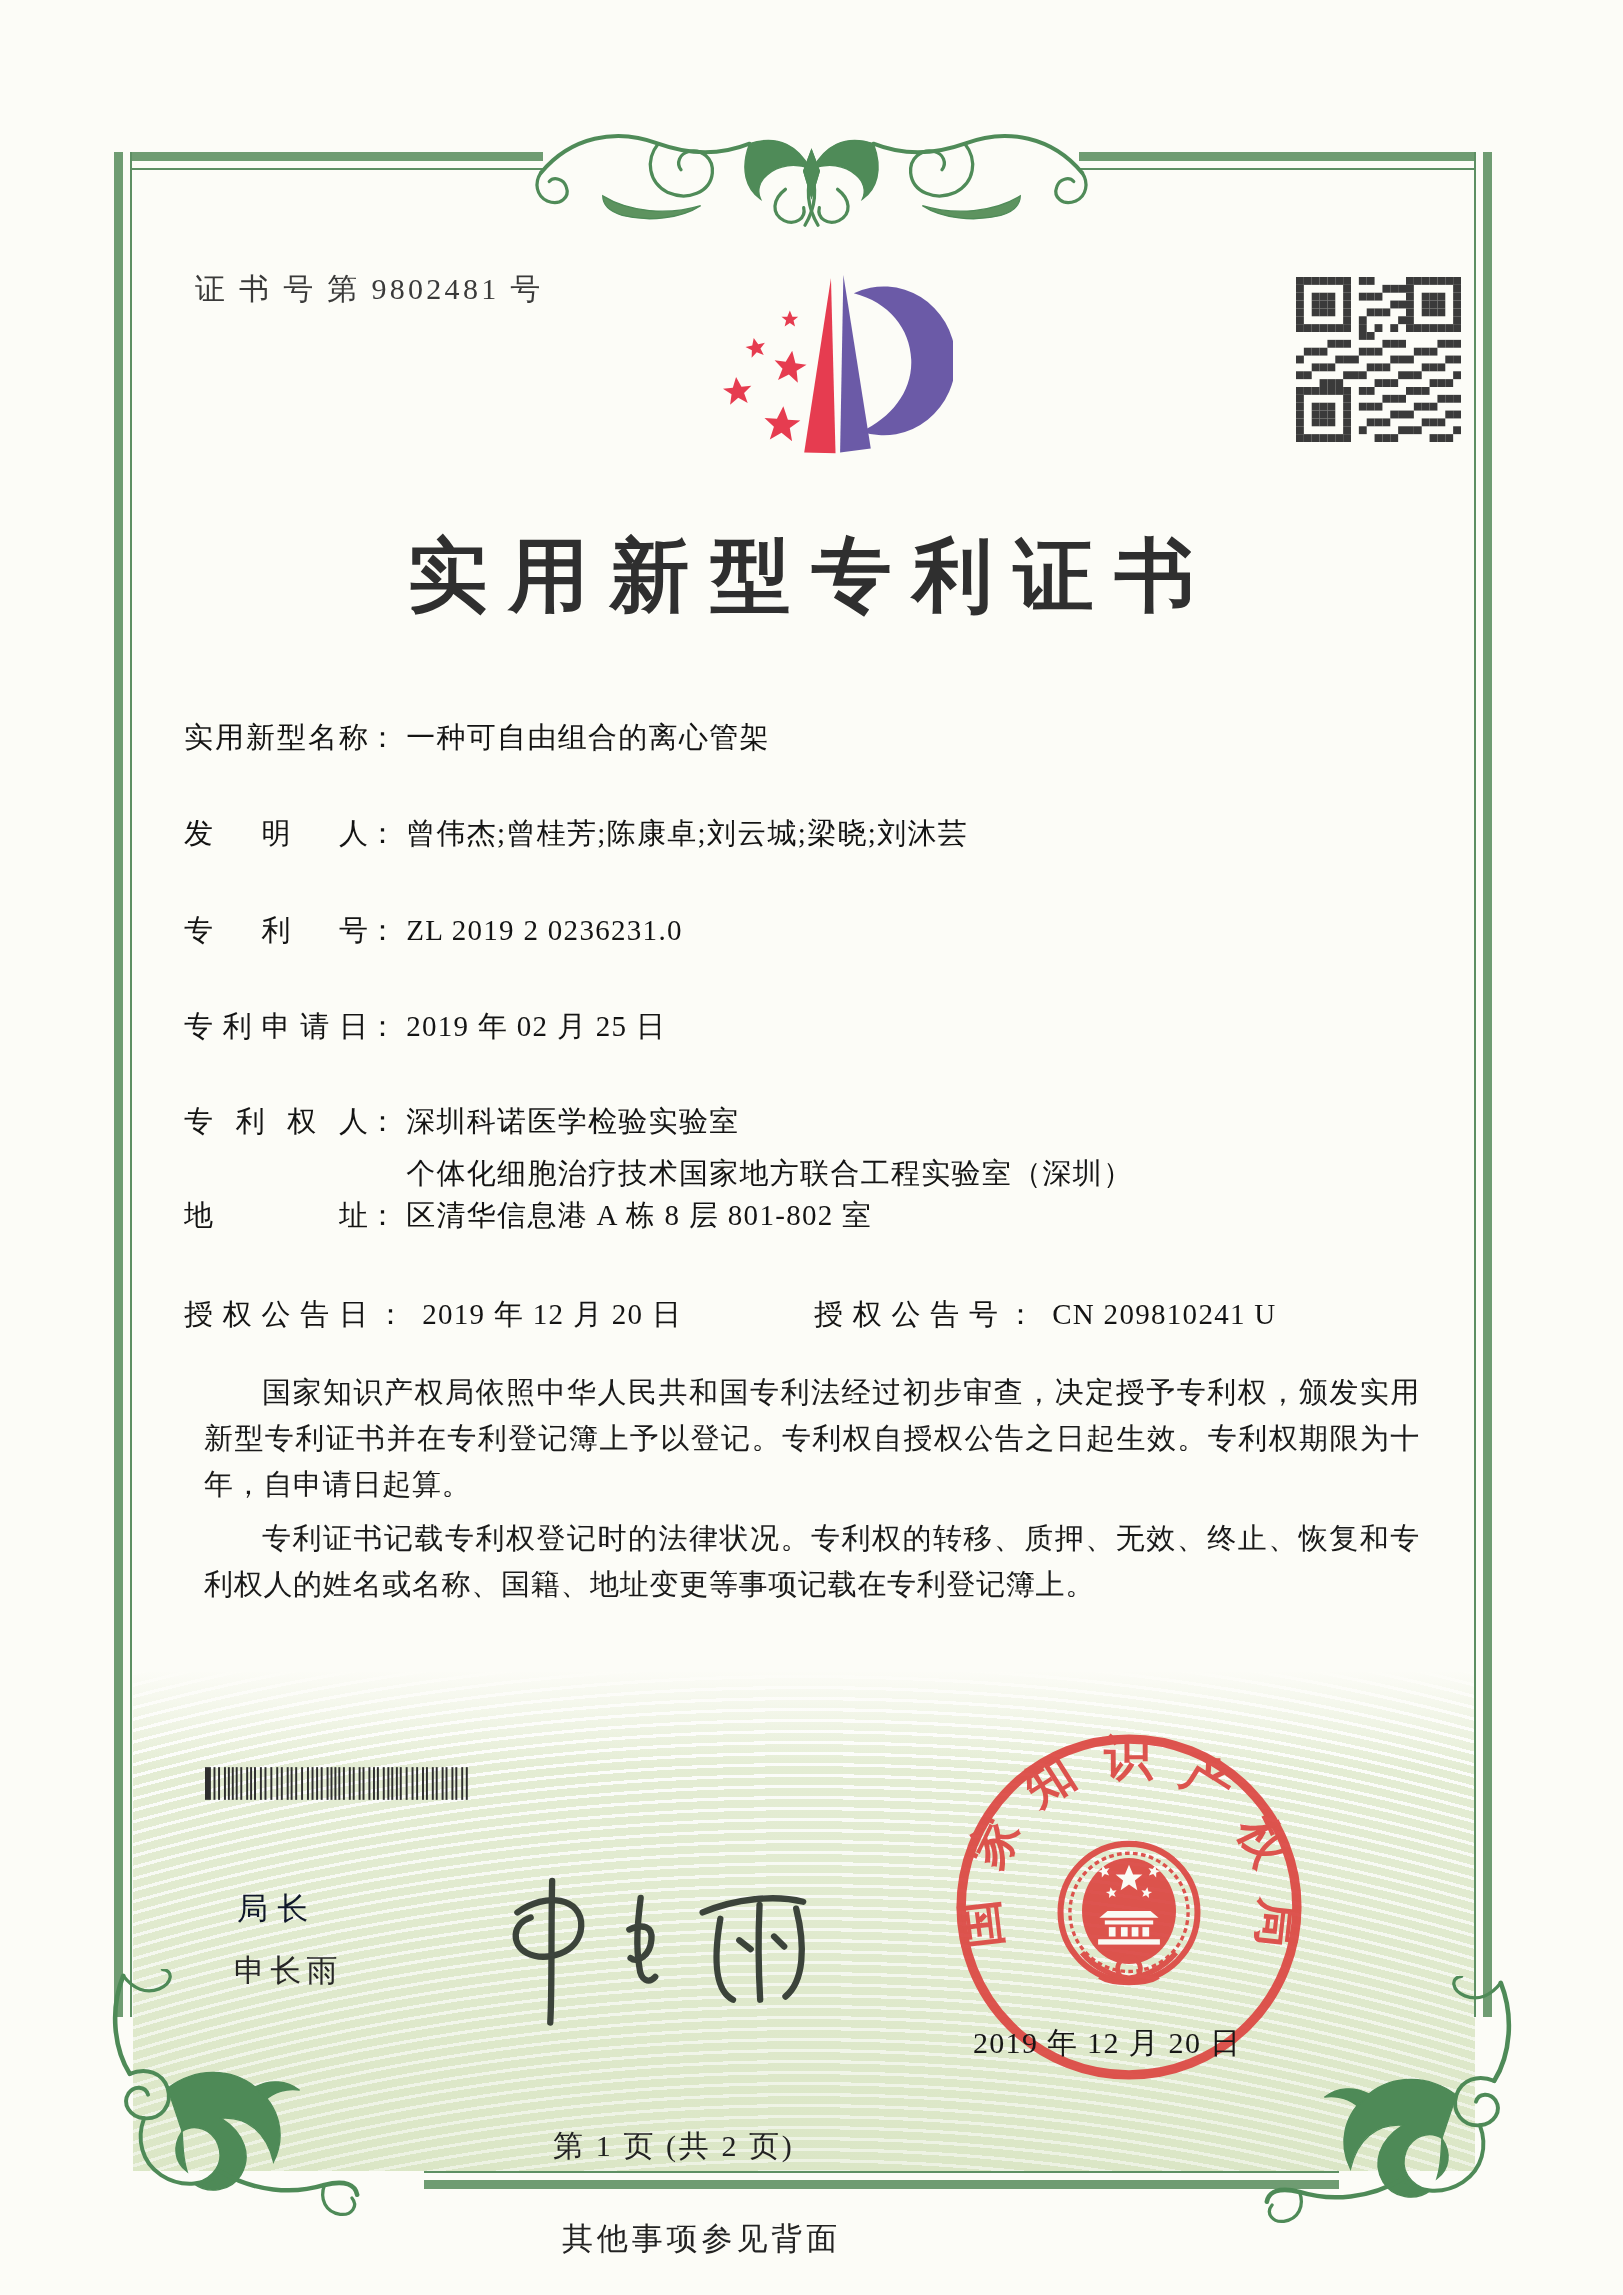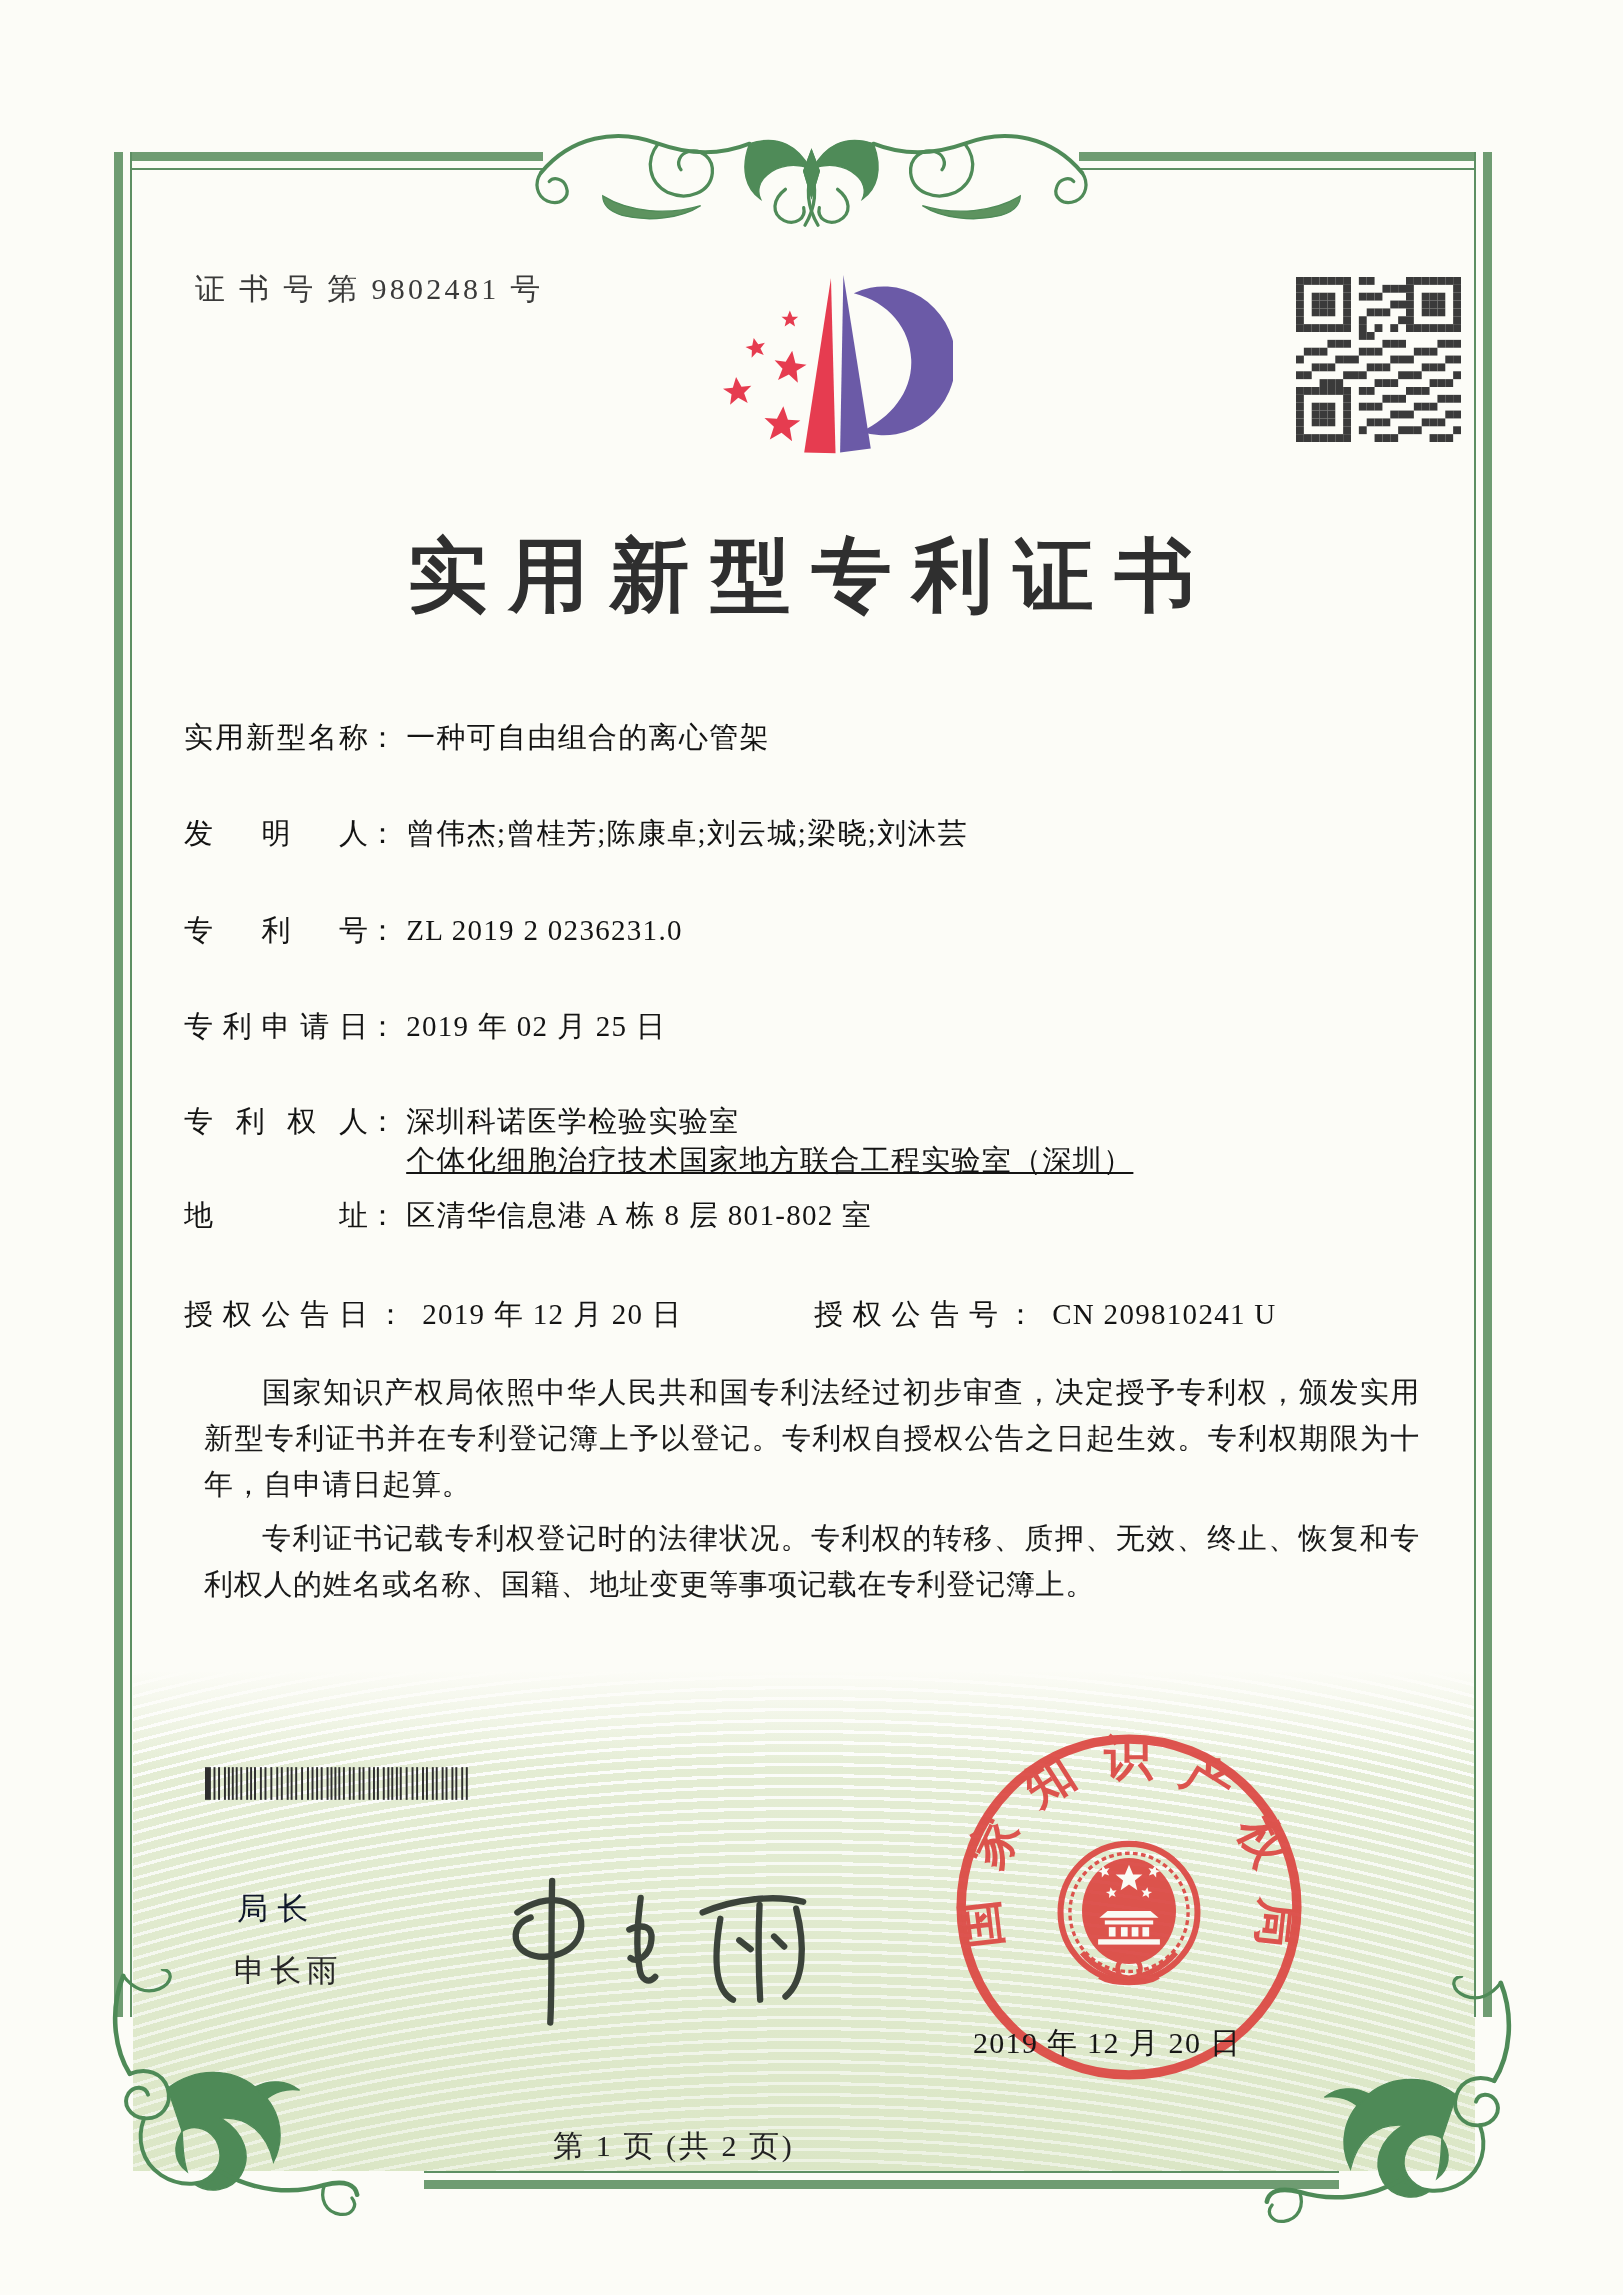--- a/index.html
+++ b/index.html
@@ -36,21 +36,21 @@
   .logo{position:absolute;left:705px;top:255px;width:248px;height:226px;z-index:5;}
   .qr{position:absolute;left:1296px;top:277px;width:165px;height:165px;z-index:5;}
   .title{position:absolute;left:0;top:523px;width:1623px;margin:0;text-align:center;
     font-size:80px;font-weight:700;letter-spacing:21px;color:#2f2f2f;z-index:5;}
   .row{position:absolute;left:184px;width:1242px;display:flex;align-items:flex-start;
     font-size:29px;line-height:39px;color:#141414;z-index:5;}
   .row .flabel{display:inline-block;width:184px;text-align:justify;text-align-last:justify;flex:0 0 184px;}
   .row .colon{display:inline-block;margin-right:9.2px;}
   .row .fval{letter-spacing:1.3px;}
   .row .fval .vline{white-space:nowrap;}
-  .row .fval .vline + .vline{margin-top:0;text-decoration:underline;}
+  .row .fval .vline + .vline{margin-top:13px;}
   .row.half{width:654px;gap:8px;}
   .paras{position:absolute;left:196px;top:1361px;width:1232px;z-index:5;
     font-size:29px;line-height:46px;text-align:justify;color:#1a1a1a;}
   .paras p{margin:8px;text-indent:2em;letter-spacing:0.7px;}
   .barcode{position:absolute;left:205px;top:1767px;width:268px;height:33px;z-index:5;}
   .signer-title{position:absolute;left:237px;top:1888px;font-size:31px;letter-spacing:9.2px;color:#0f172a;z-index:5;}
   .signer-name{position:absolute;left:234px;top:1950px;font-size:31px;letter-spacing:5.2px;color:#262626;z-index:5;}
   .signature{position:absolute;left:451px;top:1860px;width:392px;height:177px;z-index:6;}
   .seal{position:absolute;left:941px;top:1719px;width:376px;height:376px;z-index:5;opacity:.93;}
   .seal-date{position:absolute;left:973px;top:2023px;width:327px;font-size:30px;letter-spacing:1.3px;color:#161616;z-index:6;white-space:nowrap;}
@@ -501,15 +501,16 @@
         <rect x="234" y="328" width="92" height="8"></rect>
       </g>
       <circle cx="280" cy="372" r="17" fill="none" stroke="#dc4843" stroke-width="7"></circle>
       <path d="M210,348 C230,372 258,384 280,386 C302,384 330,372 350,348" fill="none" stroke="#dc4843" stroke-width="8"></path>
       <path d="M236,384 C255,396 305,396 324,384" fill="none" stroke="#dc4843" stroke-width="7"></path>
     </g>
   </svg>
   <div class="seal-date">2019 年 12 月 20 日</div>
 
   <div class="pageinfo">第 1 页 (共 2 页)</div>
+  <div class="backnote">其他事项参见背面</div>
 
 </div>
 
 
 </body></html>

